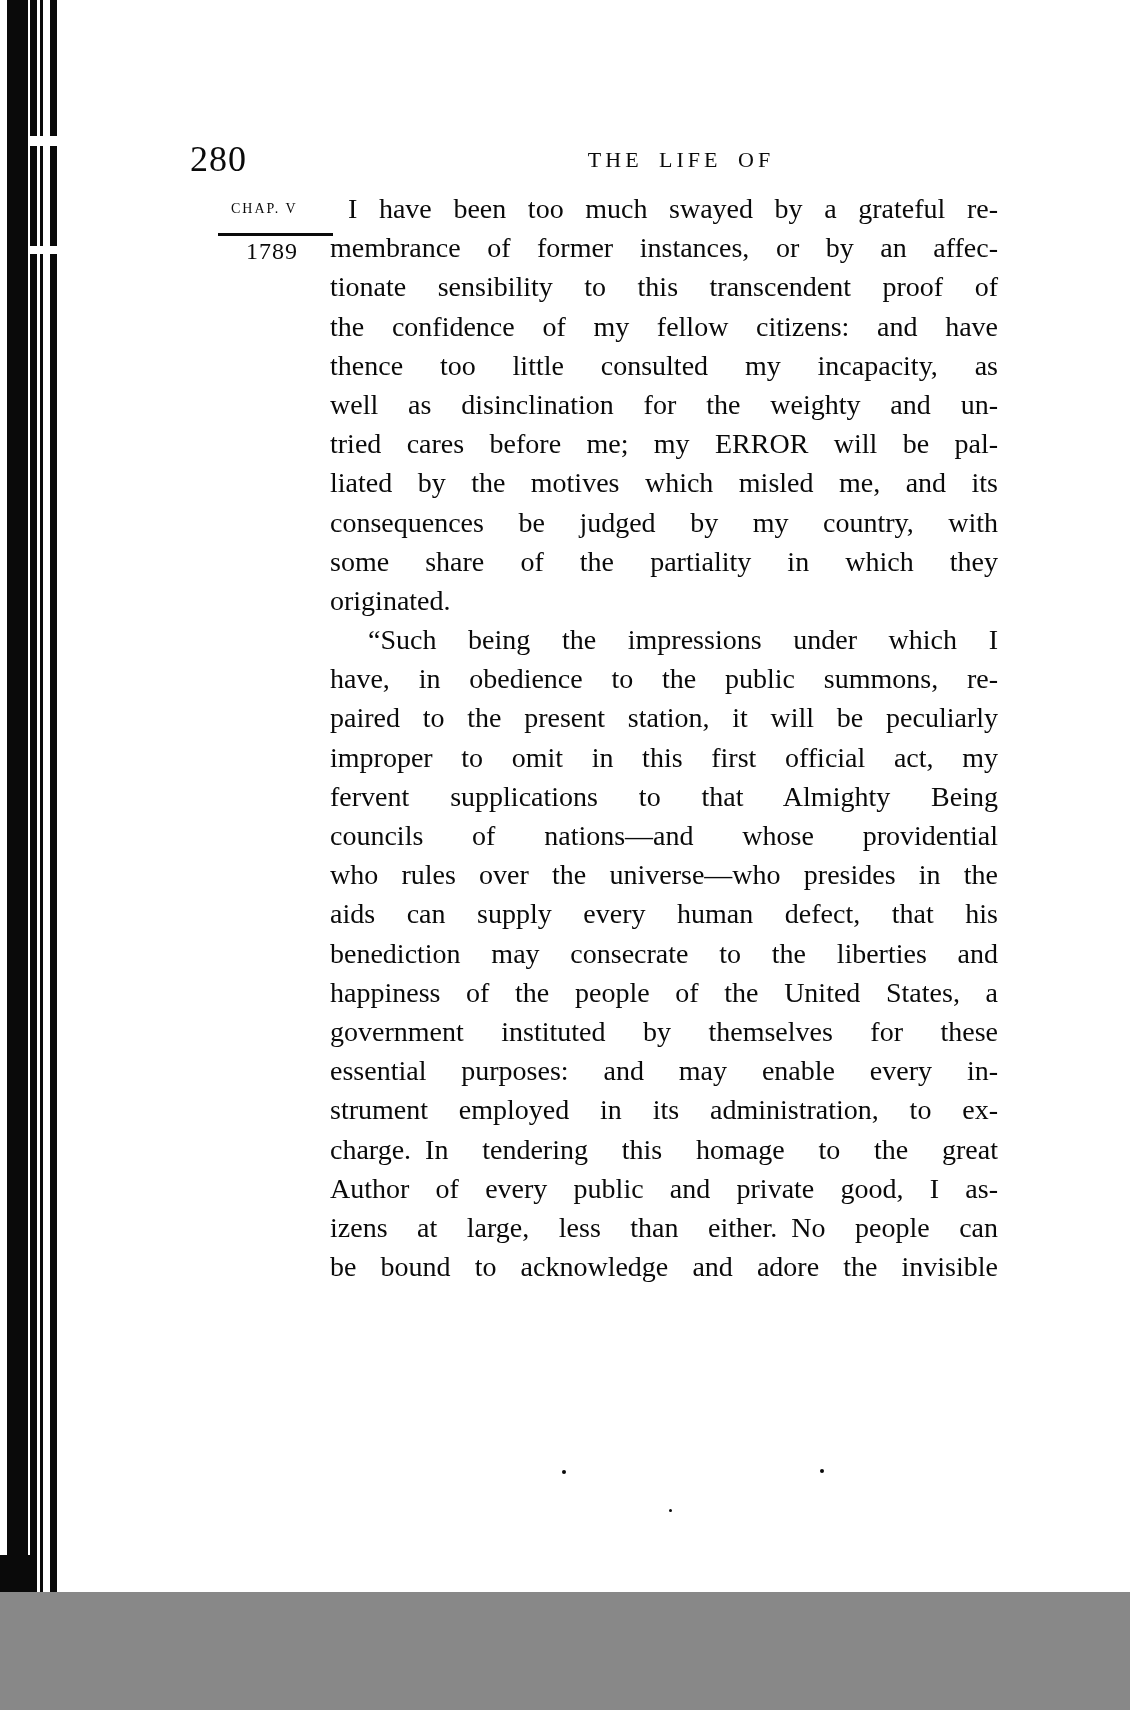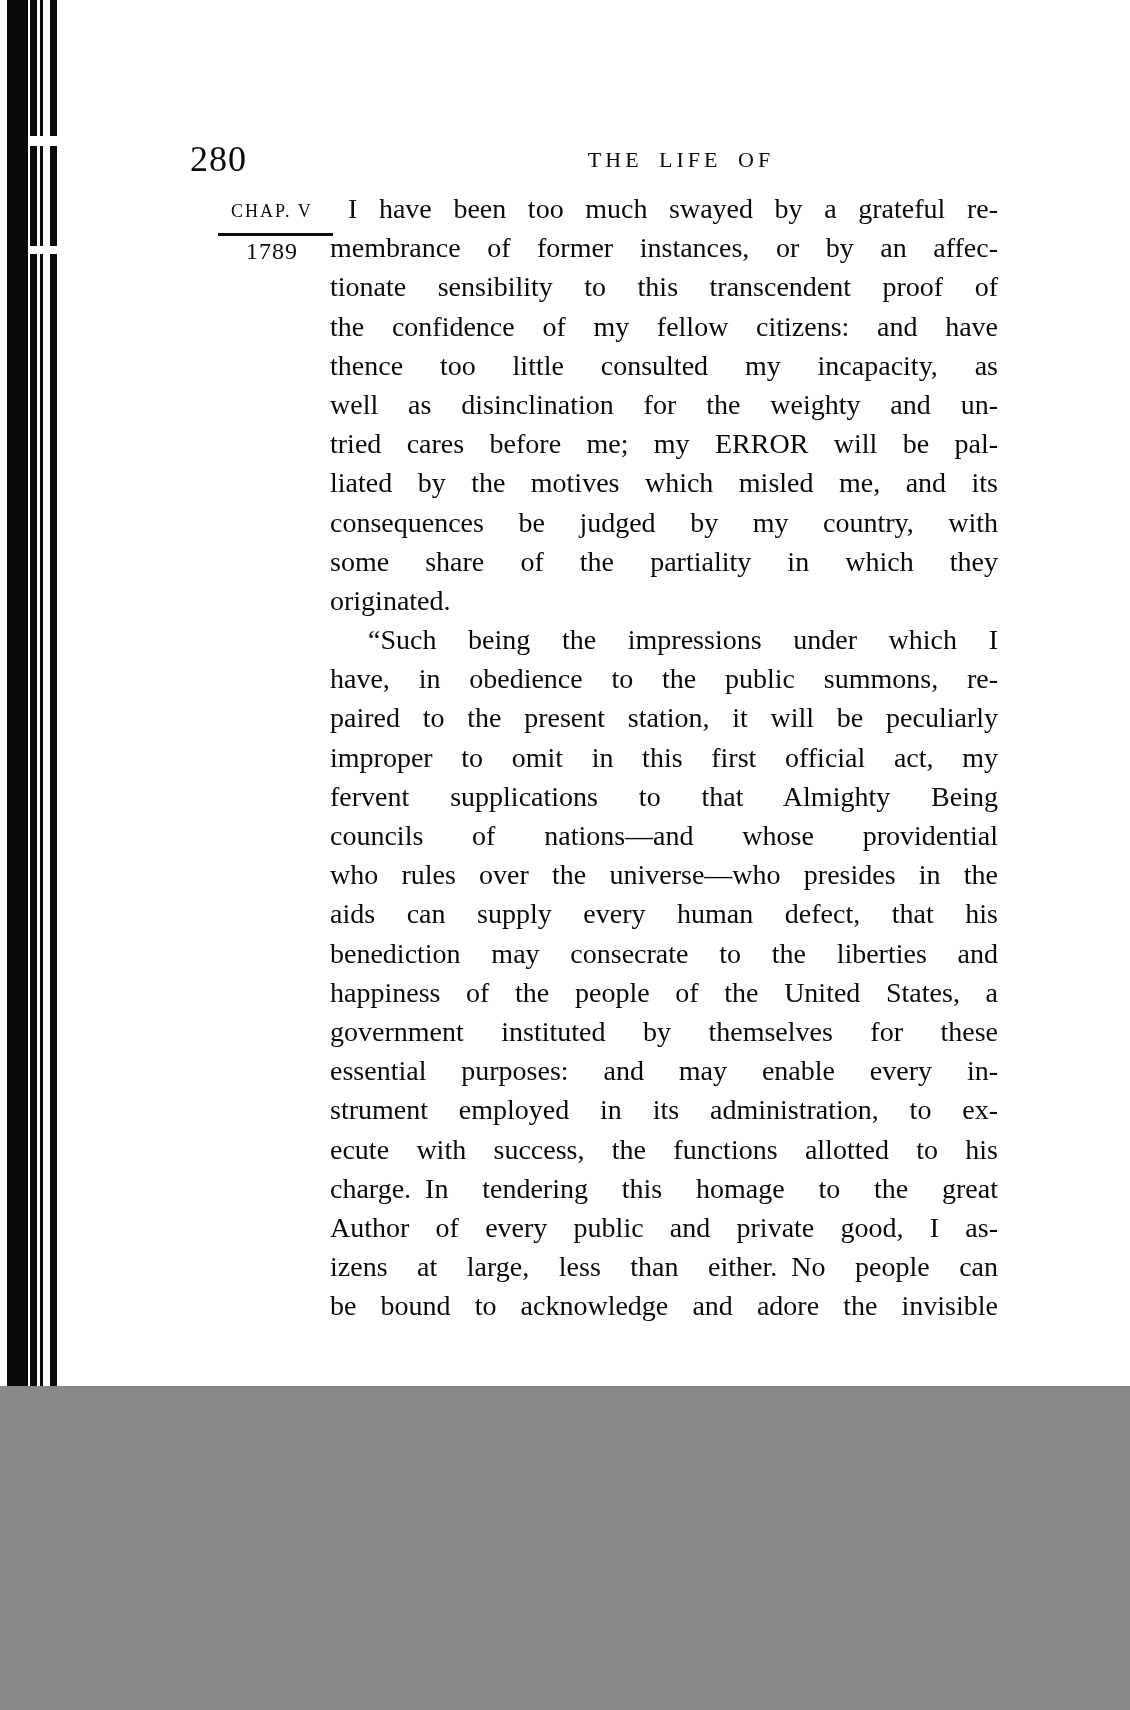--- a/index.html
+++ b/index.html
@@ -1,18 +1,18 @@
 <!DOCTYPE html>
 <html><head>
 <meta charset="utf-8">
 <style>
   html,body{margin:0;padding:0;background:#888;}
   .page{
     position:relative;
-    width:1130px;height:1386px;
+    width:1130px;height:1592px;
     background:var(--paper,#ffffff);
     color:var(--ink,#0a0a0a);
     font-family:"Liberation Serif", serif;
     overflow:hidden;
     margin:0 auto;
   }
   
   .artifact{position:absolute;background:var(--ink,#0a0a0a);}
   .bar-main{left:7px;top:0;width:21px;height:1700px;}
   .bar-foot{left:0;top:1555px;width:30px;height:150px;}
@@ -28,21 +28,21 @@
   .band-rise{left:990px;top:1652px;width:140px;height:12px;
              clip-path:polygon(0 100%,100% 0,100% 100%);}
   .tick{position:absolute;background:var(--ink,#0a0a0a);height:6px;top:1657px;}
   .wspeck{position:absolute;background:var(--paper,#ffffff);width:3px;height:3px;}
   .speck{position:absolute;background:var(--ink,#0a0a0a);border-radius:50%;}
   
   .page-number{position:absolute;left:190px;top:138px;font-size:36px;letter-spacing:1px;}
   .running-title{position:absolute;left:556px;top:147px;width:250px;text-align:center;
                  font-size:22px;letter-spacing:4px;word-spacing:7px;}
   
-  .chap{position:absolute;left:231px;top:201px;font-size:18px;letter-spacing:2px;}
+  .chap{position:absolute;left:231px;top:201px;font-size:14px;letter-spacing:2px;}
   .chap-rule{position:absolute;left:218px;top:233px;width:115px;height:3px;background:var(--ink,#0a0a0a);}
   .year{position:absolute;left:246px;top:238px;font-size:24px;letter-spacing:1px;}
   
   .body-column{
     position:absolute;left:330px;top:189px;width:668px;
     font-size:28px;line-height:39.2px;
   }
   .line{
     height:39.2px;white-space:nowrap;
     text-align:justify;text-align-last:justify;
@@ -89,21 +89,20 @@
       <div class="line">improper to omit in this first official act, my</div>
       <div class="line">fervent supplications to that Almighty Being</div>
       <div class="line">councils of nations—and whose providential</div>
       <div class="line">who rules over the universe—who presides in the</div>
       <div class="line">aids can supply every human defect, that his</div>
       <div class="line">benediction may consecrate to the liberties and</div>
       <div class="line">happiness of the people of the United States, a</div>
       <div class="line">government instituted by themselves for these</div>
       <div class="line">essential purposes: and may enable every in-</div>
       <div class="line">strument employed in its administration, to ex-</div>
-      <div class="line">ecute with success, the functions allotted to his</div>
       <div class="line">charge. In tendering this homage to the great</div>
       <div class="line">Author of every public and private good, I as-</div>
       <div class="line">izens at large, less than either. No people can</div>
       <div class="line">be bound to acknowledge and adore the invisible</div>
     </div>
 
   <div class="speck" style="left:562px;top:1470px;width:4px;height:4px;"></div>
   <div class="speck" style="left:820px;top:1469px;width:4px;height:4px;"></div>
   <div class="speck" style="left:669px;top:1509px;width:3px;height:3px;"></div>
 

